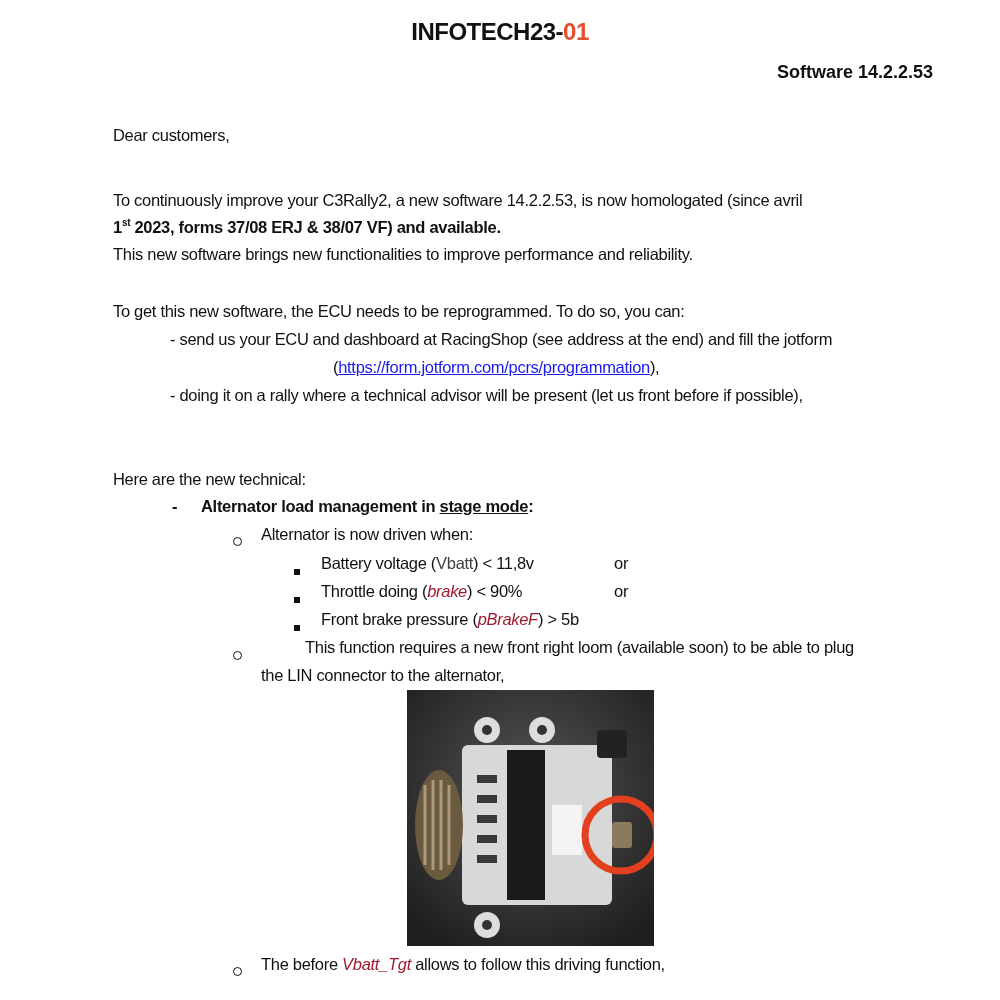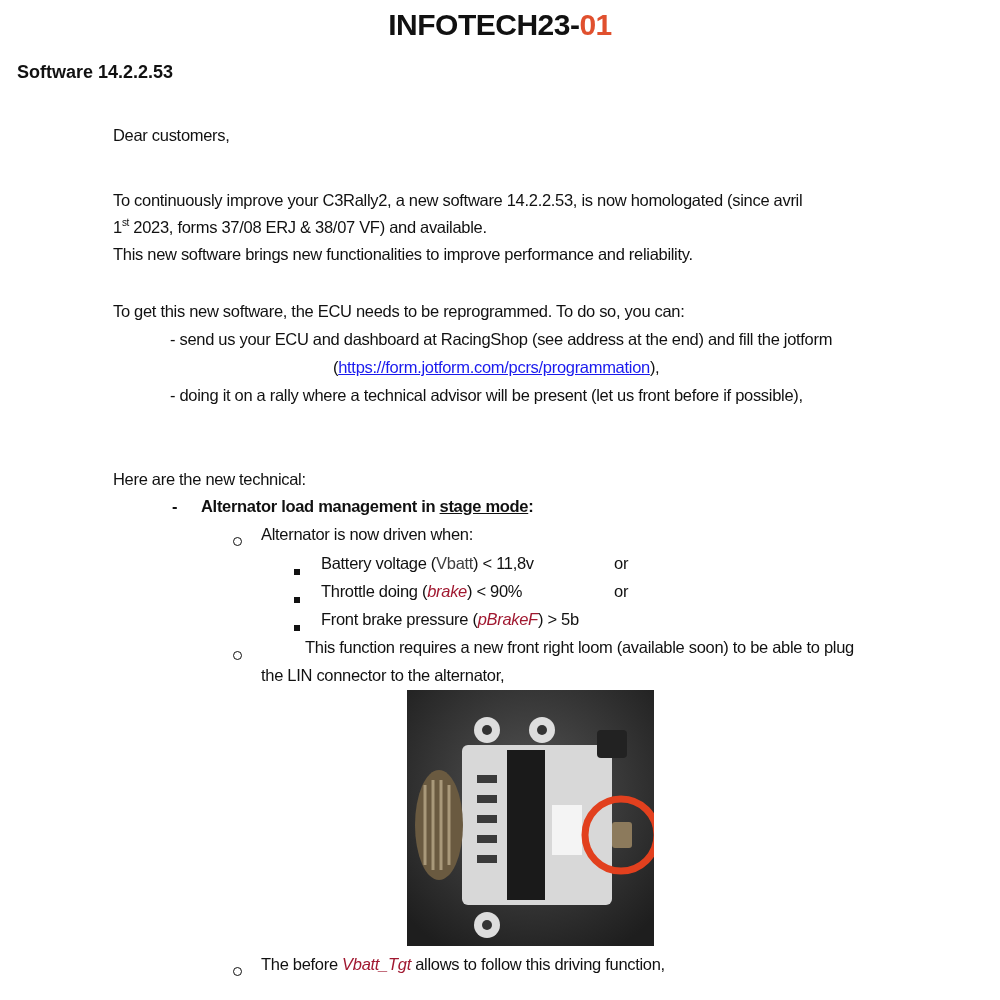--- a/index.html
+++ b/index.html
@@ -1,40 +1,40 @@
 <!DOCTYPE html>
 <html><head>
 <meta charset="utf-8">
 <style>
   html,body{margin:0;padding:0;background:#fff;}
   body{width:1000px;height:1000px;position:relative;overflow:hidden;font-family:"Liberation Sans Narrow","Liberation Sans",sans-serif;color:#111;}
   .abs{position:absolute;white-space:nowrap;}
-  .title{left:0;width:1000px;top:8px;text-align:center;font-size:30px;font-weight:bold;letter-spacing:-0.5px;}
+  .title{left:0;width:1000px;top:18px;text-align:center;font-size:24px;font-weight:bold;letter-spacing:-0.5px;}
   .title .red{color:#e0502e;}
-  .subtitle{left:0;width:933px;top:62px;text-align:left;font-size:18px;font-weight:bold;padding-left:17px;}
+  .subtitle{left:0;width:933px;top:62px;text-align:right;font-size:18px;font-weight:bold;}
   .t{font-size:16.5px;letter-spacing:-0.3px;}
   .link{color:#1a1aee;text-decoration:underline;}
   .var{color:#404040;}
   .ivar{color:#a01830;font-style:italic;}
   .b{font-weight:bold;}
   .u{text-decoration:underline;}
   .sq{display:inline-block;width:6px;height:6px;background:#111;}
   .circ{display:inline-block;width:7px;height:7px;border:1.5px solid #111;border-radius:50%;}
   .photo{left:407px;top:690px;width:247px;height:256px;background:#2b2b2b;overflow:hidden;}
 </style>
 </head>
 <body>
 
 <div class="abs title"><span>INFOTECH23-</span><span class="red">01</span></div>
 <div class="abs subtitle">Software 14.2.2.53</div>
 
 <div class="abs t" style="left:113px;top:126px;">Dear customers,</div>
 
 <div class="abs t" style="left:113px;top:191px;">To continuously improve your C3Rally2, a new software 14.2.2.53, is now homologated (since avril</div>
-<div class="abs t" style="left:113px;top:217px;"><span>1</span><sup style="font-size:10px;">st</sup><span> 2023, forms 37/08 ERJ &amp; 38/07 VF) and available.</span></div>
+<div class="abs t" style="left:113px;top:217px;font-weight:bold;"><span>1</span><sup style="font-size:10px;">st</sup><span> 2023, forms 37/08 ERJ &amp; 38/07 VF) and available.</span></div>
 <div class="abs t" style="left:113px;top:245px;">This new software brings new functionalities to improve performance and reliability.</div>
 
 <div class="abs t" style="left:113px;top:302px;">To get this new software, the ECU needs to be reprogrammed. To do so, you can:</div>
 <div class="abs t" style="left:170px;top:330px;">- send us your ECU and dashboard at RacingShop (see address at the end) and fill the jotform</div>
 <div class="abs t" style="left:333px;top:358px;"><span>(</span><a class="link">https://form.jotform.com/pcrs/programmation</a><span>),</span></div>
 <div class="abs t" style="left:170px;top:386px;">- doing it on a rally where a technical advisor will be present (let us front before if possible),</div>
 
 <div class="abs t" style="left:113px;top:470px;">Here are the new technical:</div>
 
 <div class="abs t b" style="left:172px;top:497px;">-</div>

